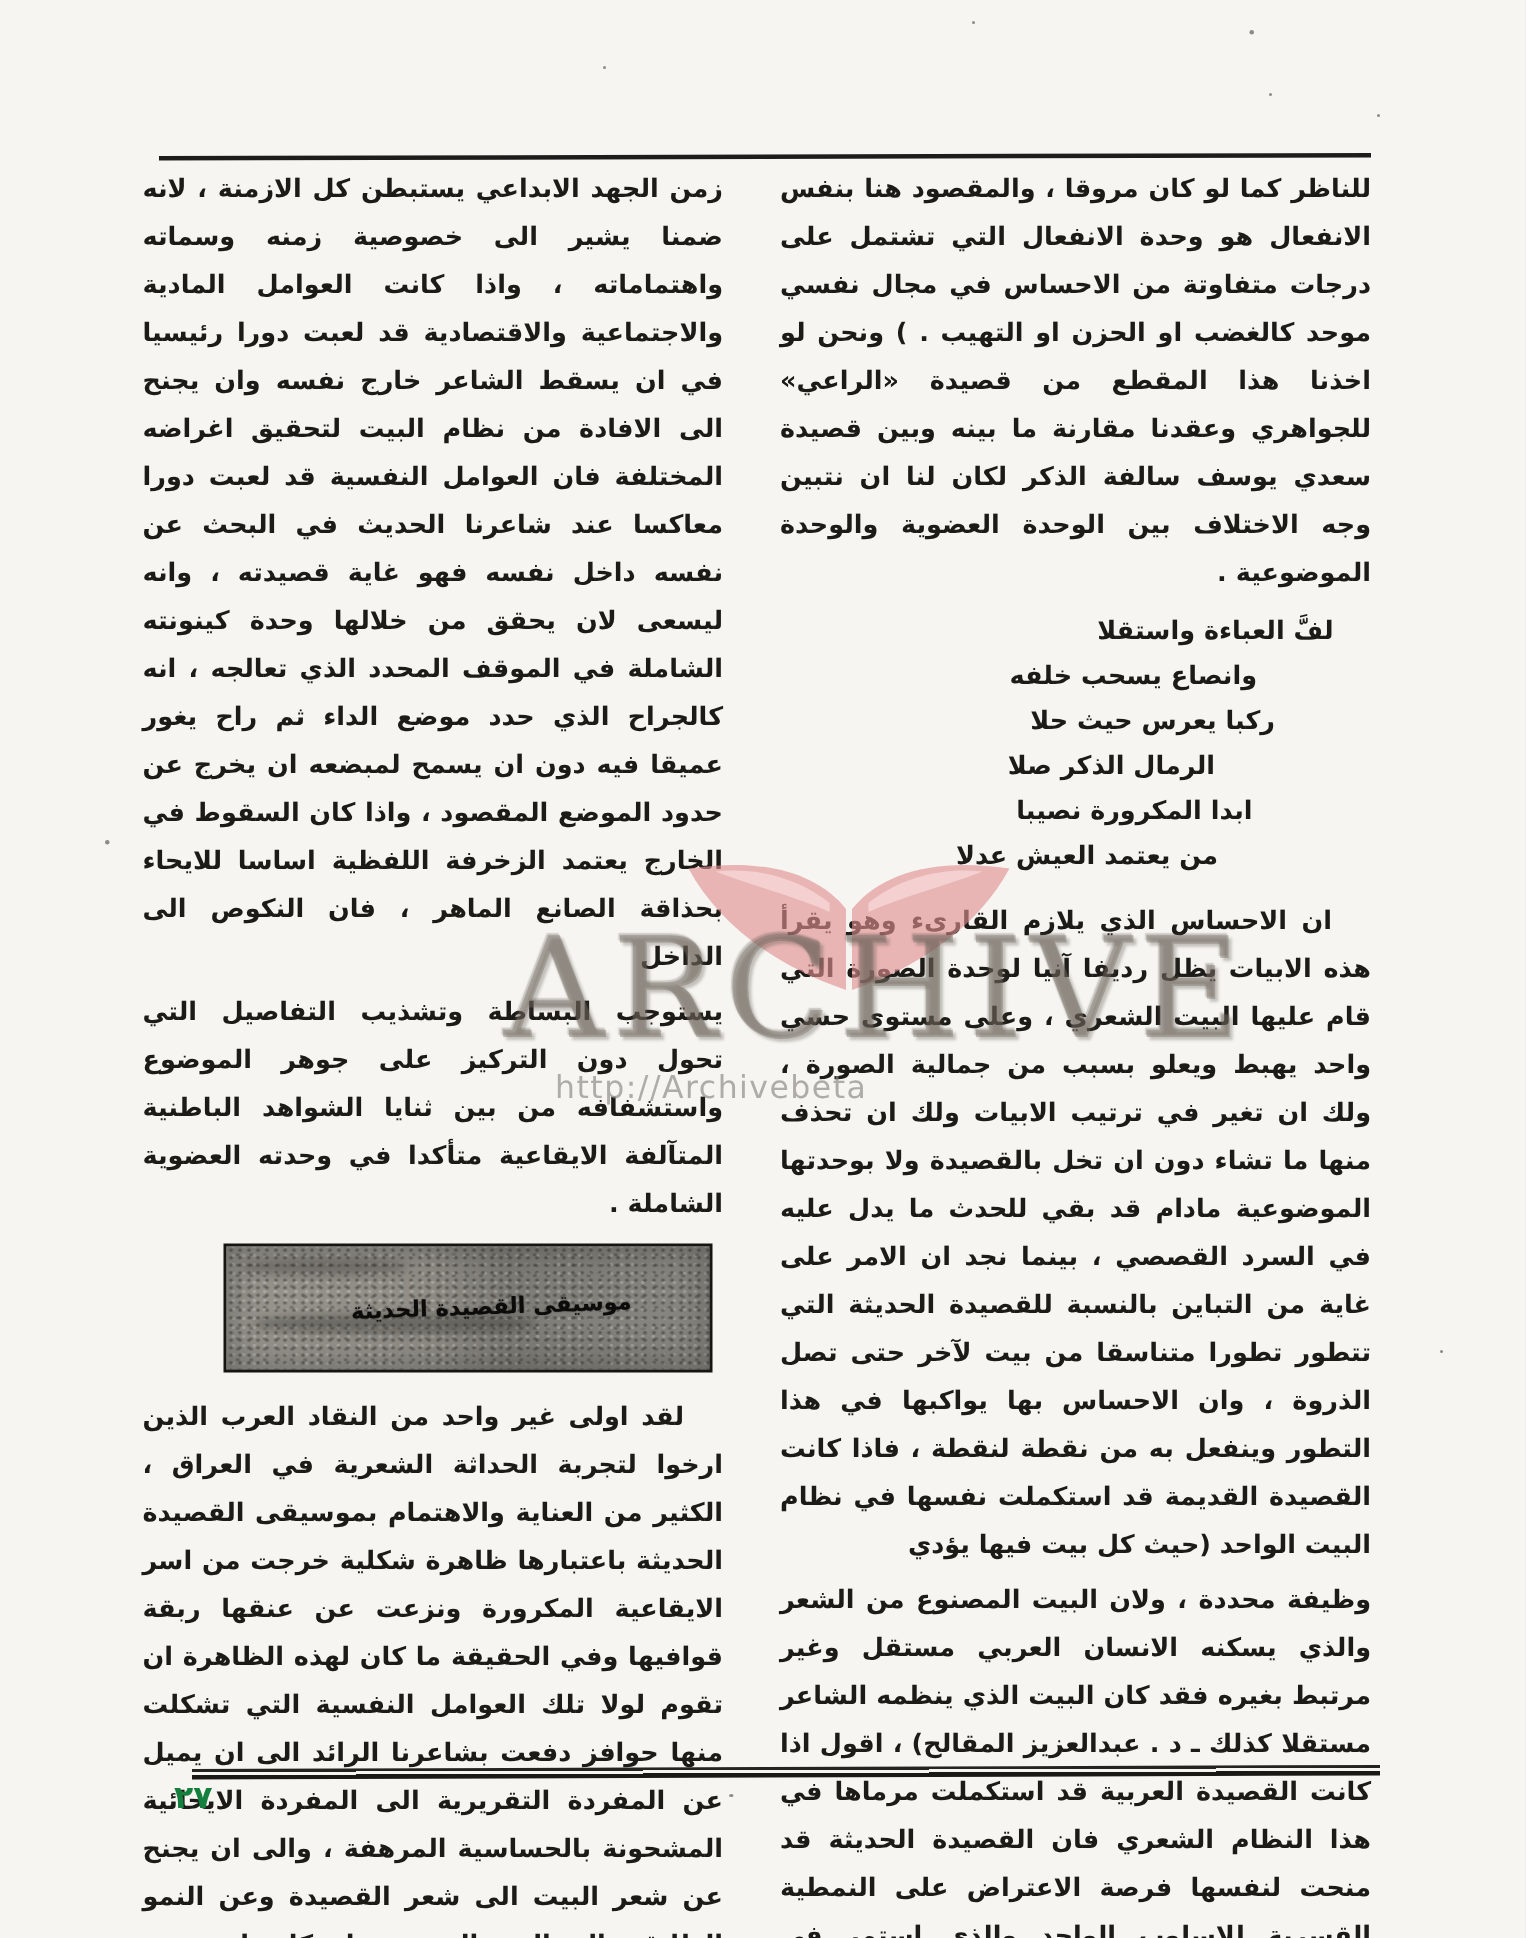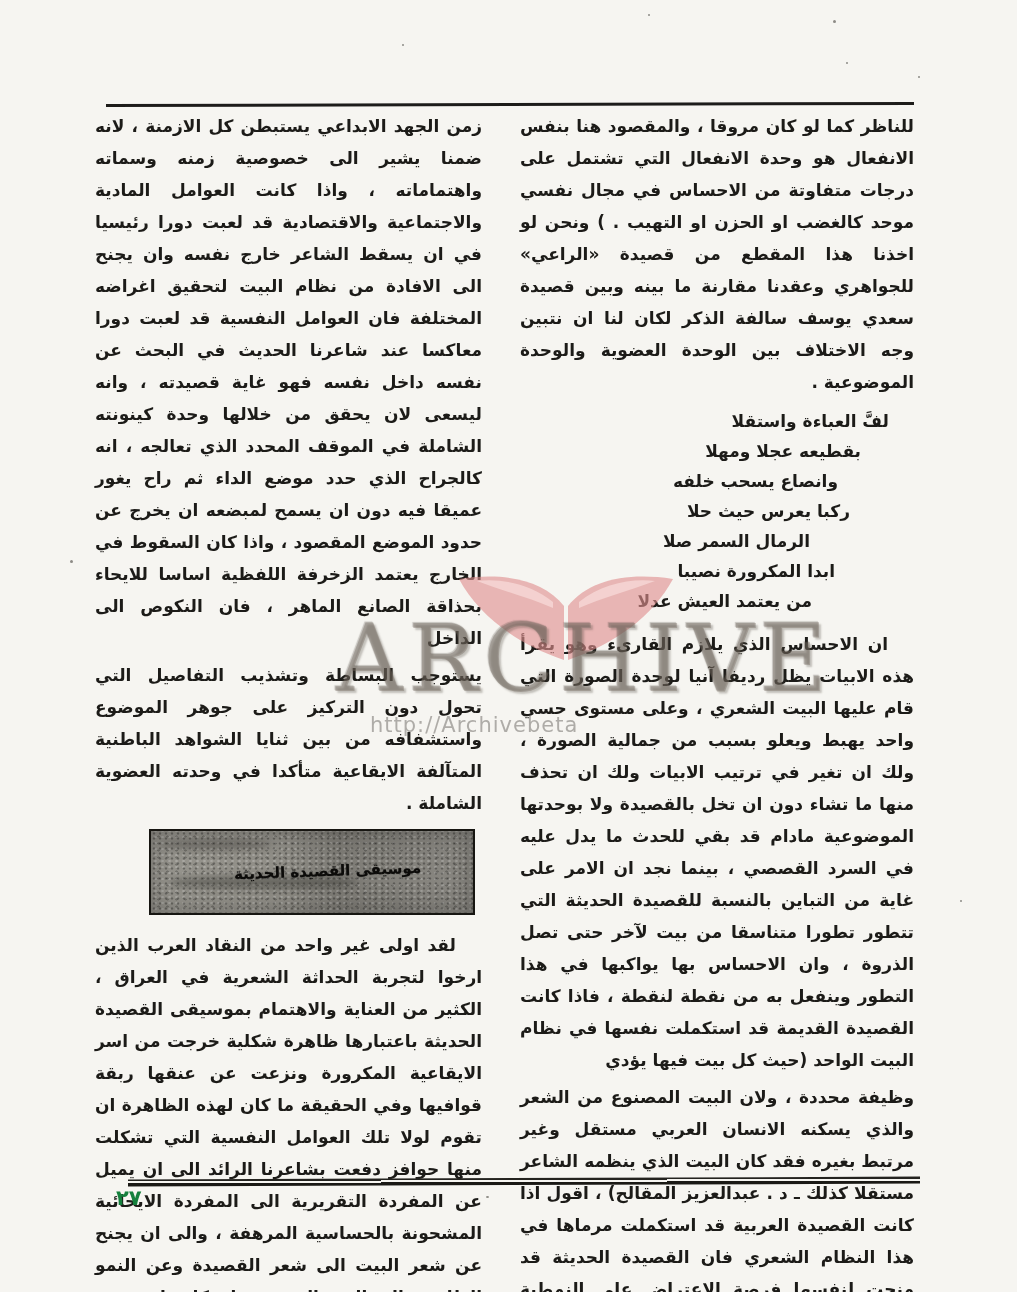--- a/index.html
+++ b/index.html
@@ -61,24 +61,23 @@
 <body>
 
 <div class="page">
 
   <div class="top-rule"></div>
 
   <div class="col col-right">
     <p class="para">للناظر كما لو كان مروقا ، والمقصود هنا بنفس الانفعال هو وحدة الانفعال التي تشتمل على درجات متفاوتة من الاحساس في مجال نفسي موحد كالغضب او الحزن او التهيب . ) ونحن لو اخذنا هذا المقطع من قصيدة «الراعي» للجواهري وعقدنا مقارنة ما بينه وبين قصيدة سعدي يوسف سالفة الذكر لكان لنا ان نتبين وجه الاختلاف بين الوحدة العضوية والوحدة الموضوعية .</p>
     <div class="verse">
         <div style="padding-right: 25px;">لفَّ العباءة واستقلا</div>
-        <div style="padding-right: 53px;">بقطيعه عجلا ومهلا</div>
         <div style="padding-right: 76px;">وانصاع يسحب خلفه</div>
         <div style="padding-right: 64px;">ركبا يعرس حيث حلا</div>
-        <div style="padding-right: 104px;">الرمال السمر صلا</div>
+        <div style="padding-right: 104px;">الرمال الذكر صلا</div>
         <div style="padding-right: 79px;">ابدا المكرورة نصيبا</div>
         <div style="padding-right: 102px;">من يعتمد العيش عدلا</div>
       </div>
     <p class="para first-indent">ان الاحساس الذي يلازم القارىء وهو يقرأ هذه الابيات يظل رديفا آنيا لوحدة الصورة التي قام عليها البيت الشعري ، وعلى مستوى حسي واحد يهبط ويعلو بسبب من جمالية الصورة ، ولك ان تغير في ترتيب الابيات ولك ان تحذف منها ما تشاء دون ان تخل بالقصيدة ولا بوحدتها الموضوعية مادام قد بقي للحدث ما يدل عليه في السرد القصصي ، بينما نجد ان الامر على غاية من التباين بالنسبة للقصيدة الحديثة التي تتطور تطورا متناسقا من بيت لآخر حتى تصل الذروة ، وان الاحساس بها يواكبها في هذا التطور وينفعل به من نقطة لنقطة ، فاذا كانت القصيدة القديمة قد استكملت نفسها في نظام البيت الواحد (حيث كل بيت فيها يؤدي</p>
     <p class="para">وظيفة محددة ، ولان البيت المصنوع من الشعر والذي يسكنه الانسان العربي مستقل وغير مرتبط بغيره فقد كان البيت الذي ينظمه الشاعر مستقلا كذلك ـ د . عبدالعزيز المقالح) ، اقول اذا كانت القصيدة العربية قد استكملت مرماها في هذا النظام الشعري فان القصيدة الحديثة قد منحت لنفسها فرصة الاعتراض على النمطية القسرية للاسلوب الواحد والذي استمر في البقاء بحكم تقليدية متوارثة وفرت للشاعر لن يستوفي حقه في التعبير عن اغراض مختلفة ضمن قصيدة واحدة ، كما منحت لنفسها فرصة للتعبير عن مناخها السايكولوجي الذي تتمثل فيه روح العصر ،</p>
   </div>
 
   <div class="col col-left">
     <p class="para">زمن الجهد الابداعي يستبطن كل الازمنة ، لانه ضمنا يشير الى خصوصية زمنه وسماته واهتماماته ، واذا كانت العوامل المادية والاجتماعية والاقتصادية قد لعبت دورا رئيسيا في ان يسقط الشاعر خارج نفسه وان يجنح الى الافادة من نظام البيت لتحقيق اغراضه المختلفة فان العوامل النفسية قد لعبت دورا معاكسا عند شاعرنا الحديث في البحث عن نفسه داخل نفسه فهو غاية قصيدته ، وانه ليسعى لان يحقق من خلالها وحدة كينونته الشاملة في الموقف المحدد الذي تعالجه ، انه كالجراح الذي حدد موضع الداء ثم راح يغور عميقا فيه دون ان يسمح لمبضعه ان يخرج عن حدود الموضع المقصود ، واذا كان السقوط في الخارج يعتمد الزخرفة اللفظية اساسا للايحاء بحذاقة الصانع الماهر ، فان النكوص الى الداخل</p>
     <p class="para">يستوجب البساطة وتشذيب التفاصيل التي تحول دون التركيز على جوهر الموضوع واستشفافه من بين ثنايا الشواهد الباطنية المتآلفة الايقاعية متأكدا في وحدته العضوية الشاملة .</p>

